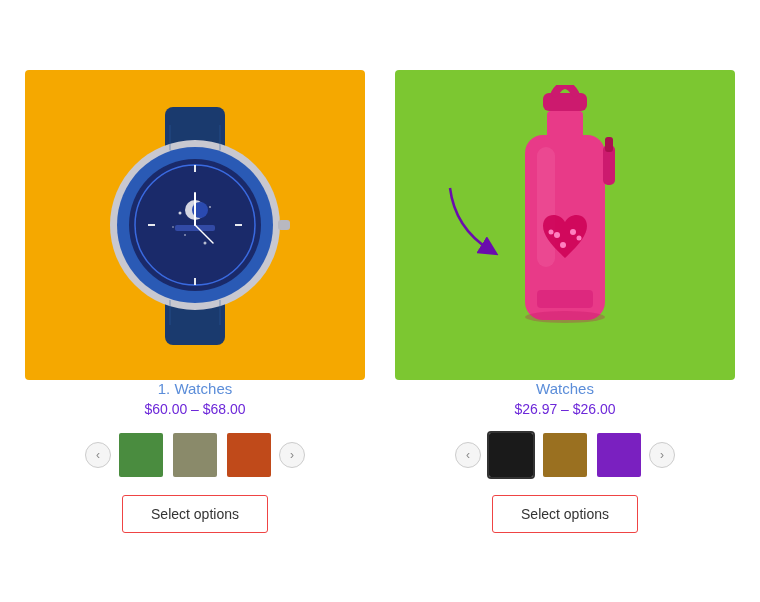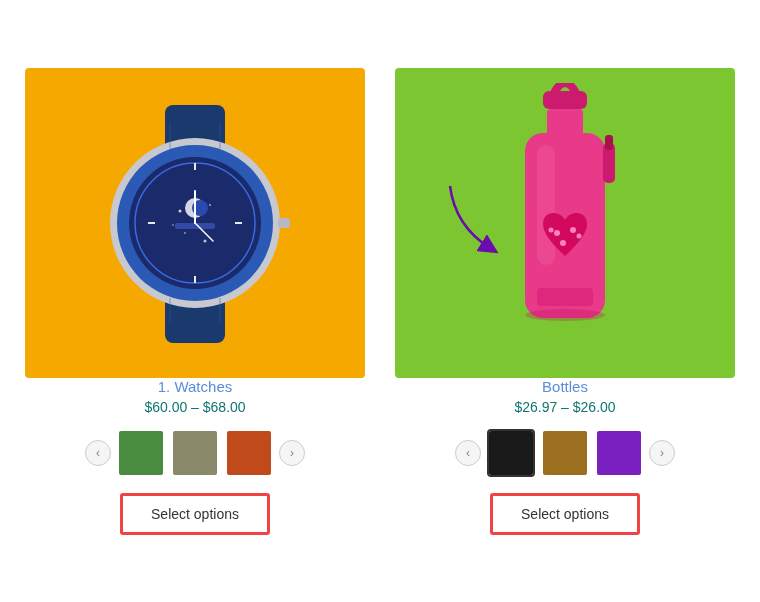--- a/index.html
+++ b/index.html
@@ -37,21 +37,21 @@
     .product-image-wrapper.yellow { background: #F5A800; }
     .product-image-wrapper.green { background: #7CC731; }
 
     .product-title {
       font-size: 15px;
       color: #5b8dd9;
       text-align: center;
     }
     .product-price {
       font-size: 14px;
-      color: #0f766e;
+      color: #6d28d9;
       margin-top: 4px;
       text-align: center;
     }
     .swatches-row {
       display: flex;
       align-items: center;
       gap: 6px;
       margin-top: 14px;
     }
     .nav-arrow {
@@ -79,21 +79,21 @@
       border: 2px solid #333;
     }
     .swatch-color {
       width: 100%;
       height: 100%;
     }
     .select-options-btn {
       margin-top: 16px;
       padding: 10px 28px;
       background: #fff;
-      border: 3px solid #ef4444;
+      border: 1px solid #ef4444;
       border-radius: 3px;
       font-size: 14px;
       color: #333;
       cursor: pointer;
     }
 
     .product-right-wrapper {
       position: relative;
     }
 
@@ -211,21 +211,21 @@
           </g>
 
           <ellipse cx="80" cy="232" rx="40" ry="6" fill="#c01060" opacity="0.3"></ellipse>
 
           <rect x="52" y="205" width="56" height="18" rx="4" fill="#cc1070" opacity="0.4"></rect>
 
           <rect x="118" y="60" width="12" height="40" rx="5" fill="#cc1a6e"></rect>
           <rect x="120" y="52" width="8" height="15" rx="3" fill="#aa1050"></rect>
         </svg>
       </div>
-      <div class="product-title">Bottles</div>
+      <div class="product-title">Watches</div>
       <div class="product-price">$26.97 – $26.00</div>
       <div class="swatches-row">
         <div class="nav-arrow">‹</div>
         <div class="swatch selected">
           <div class="swatch-color" style="background:#1a1a1a;"></div>
         </div>
         <div class="swatch">
           <div class="swatch-color" style="background:#9a7020;"></div>
         </div>
         <div class="swatch">

